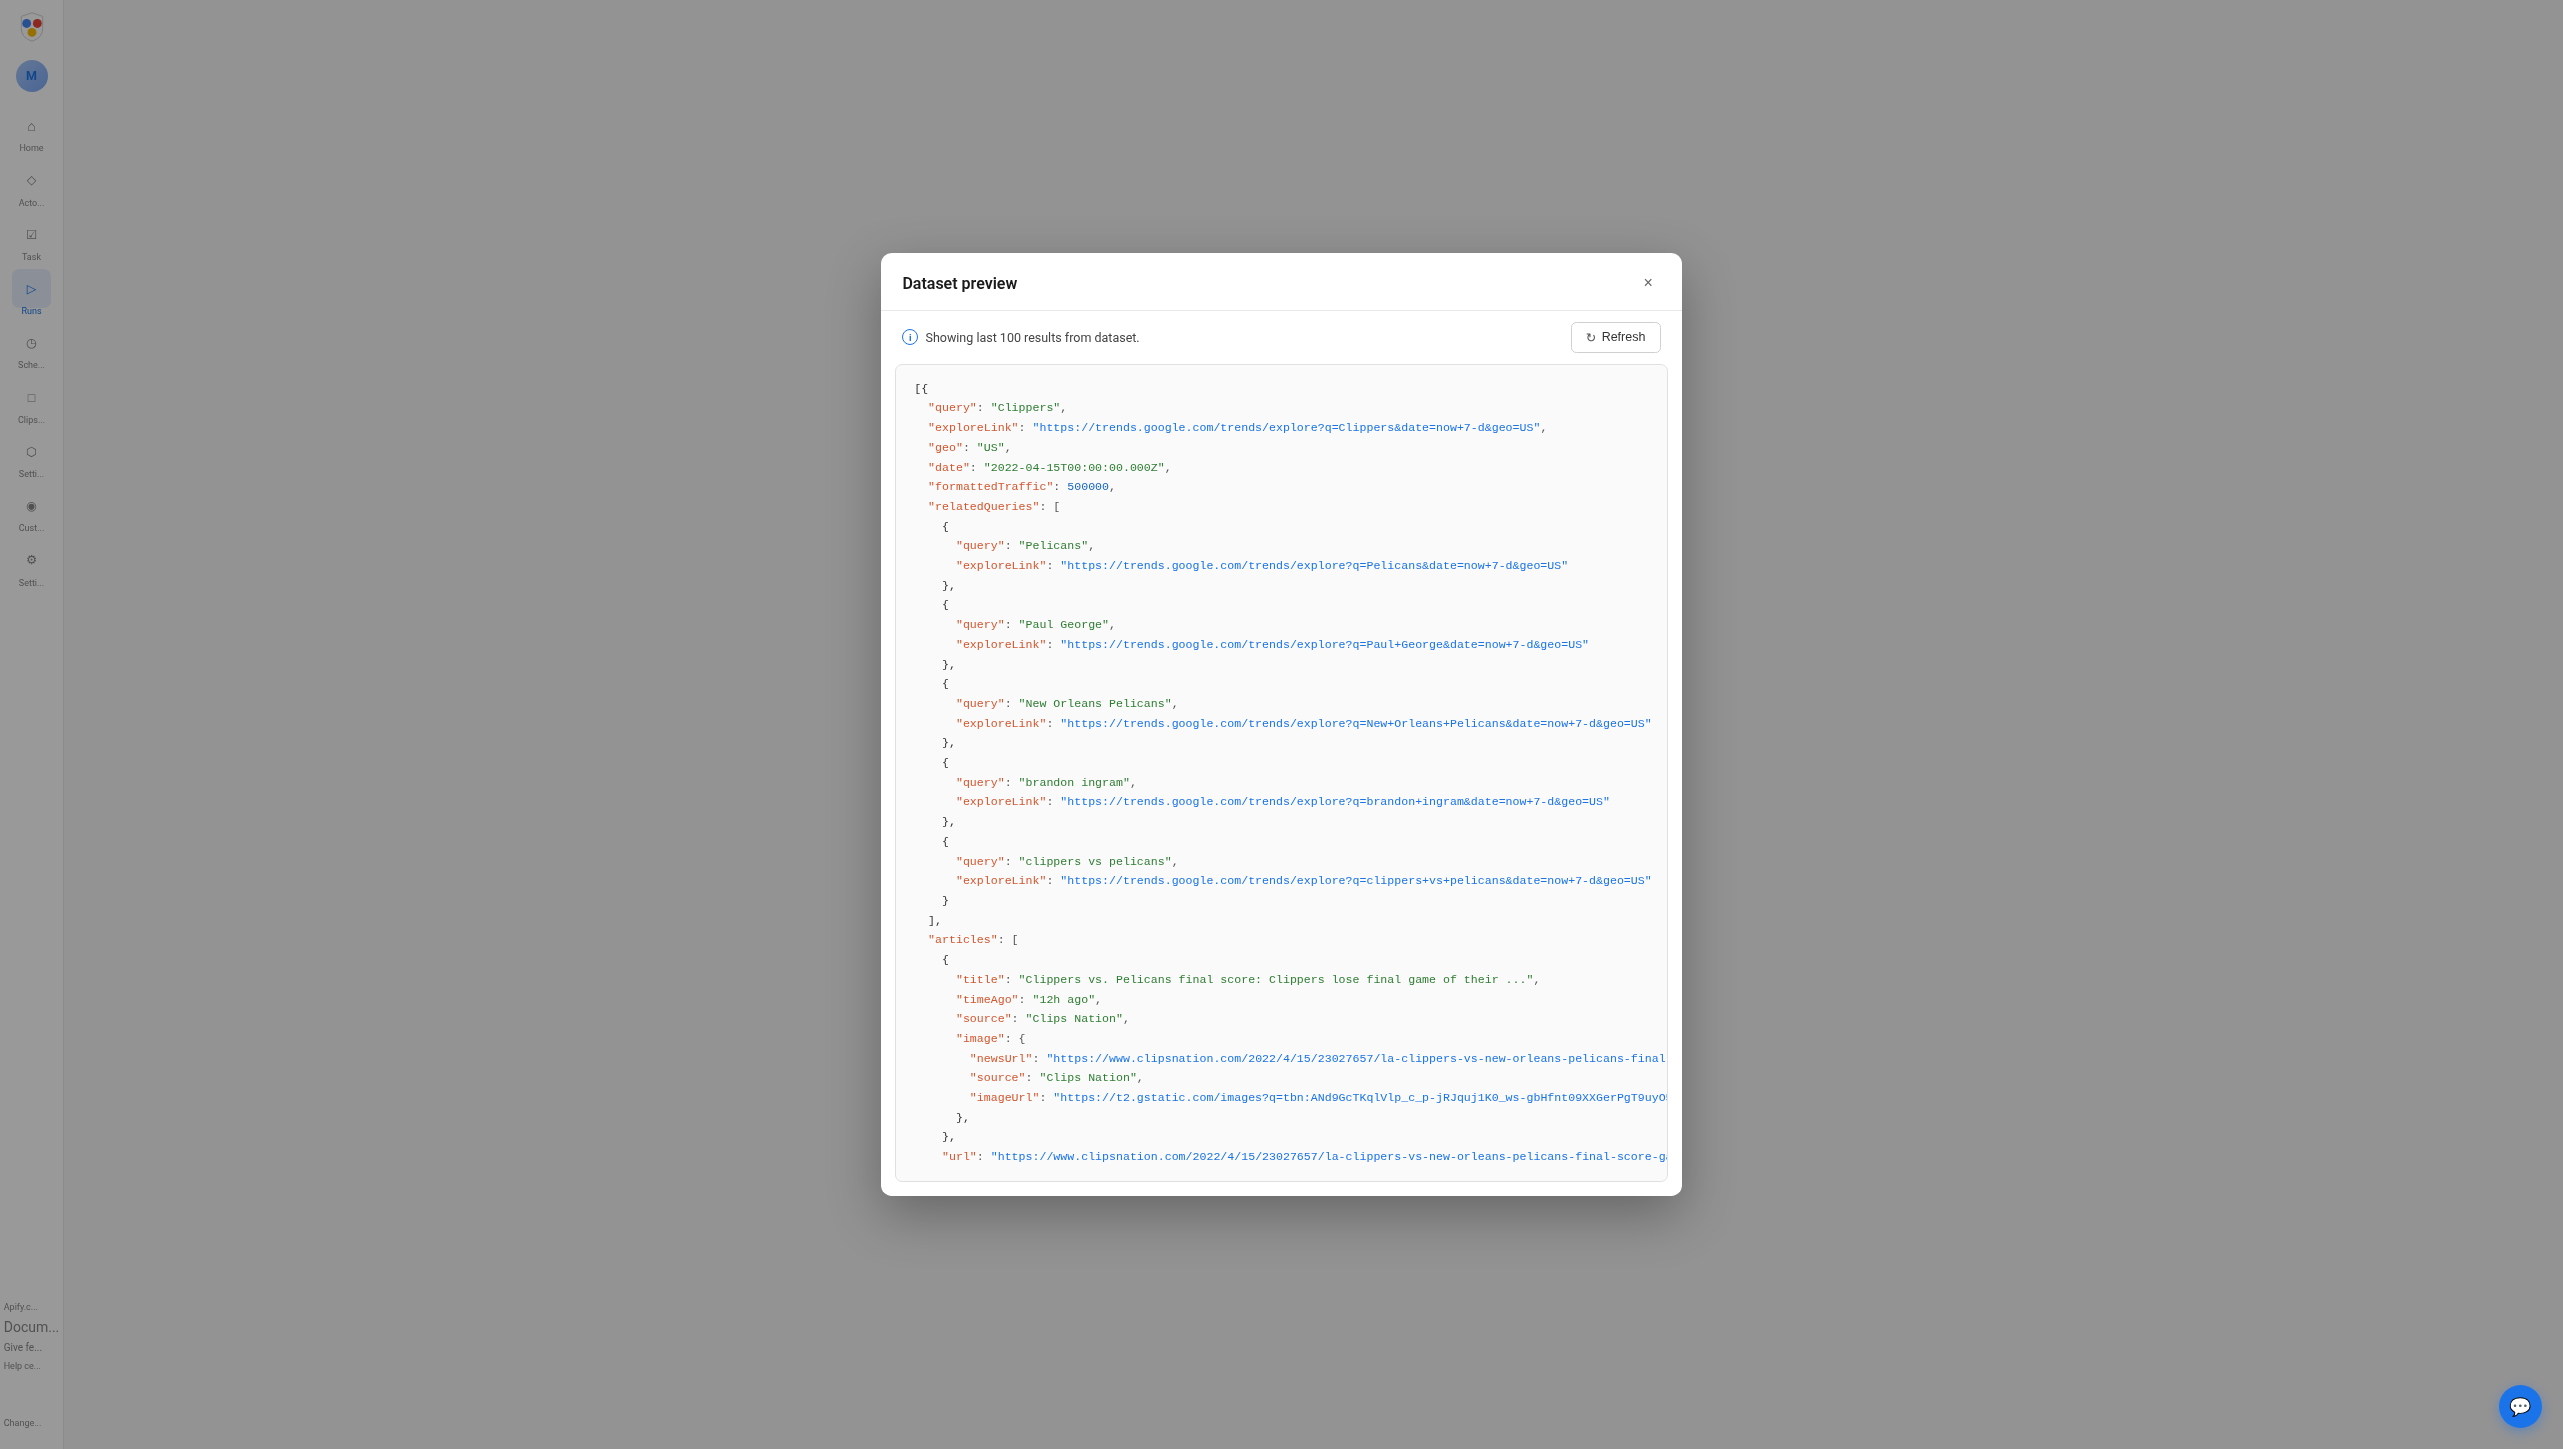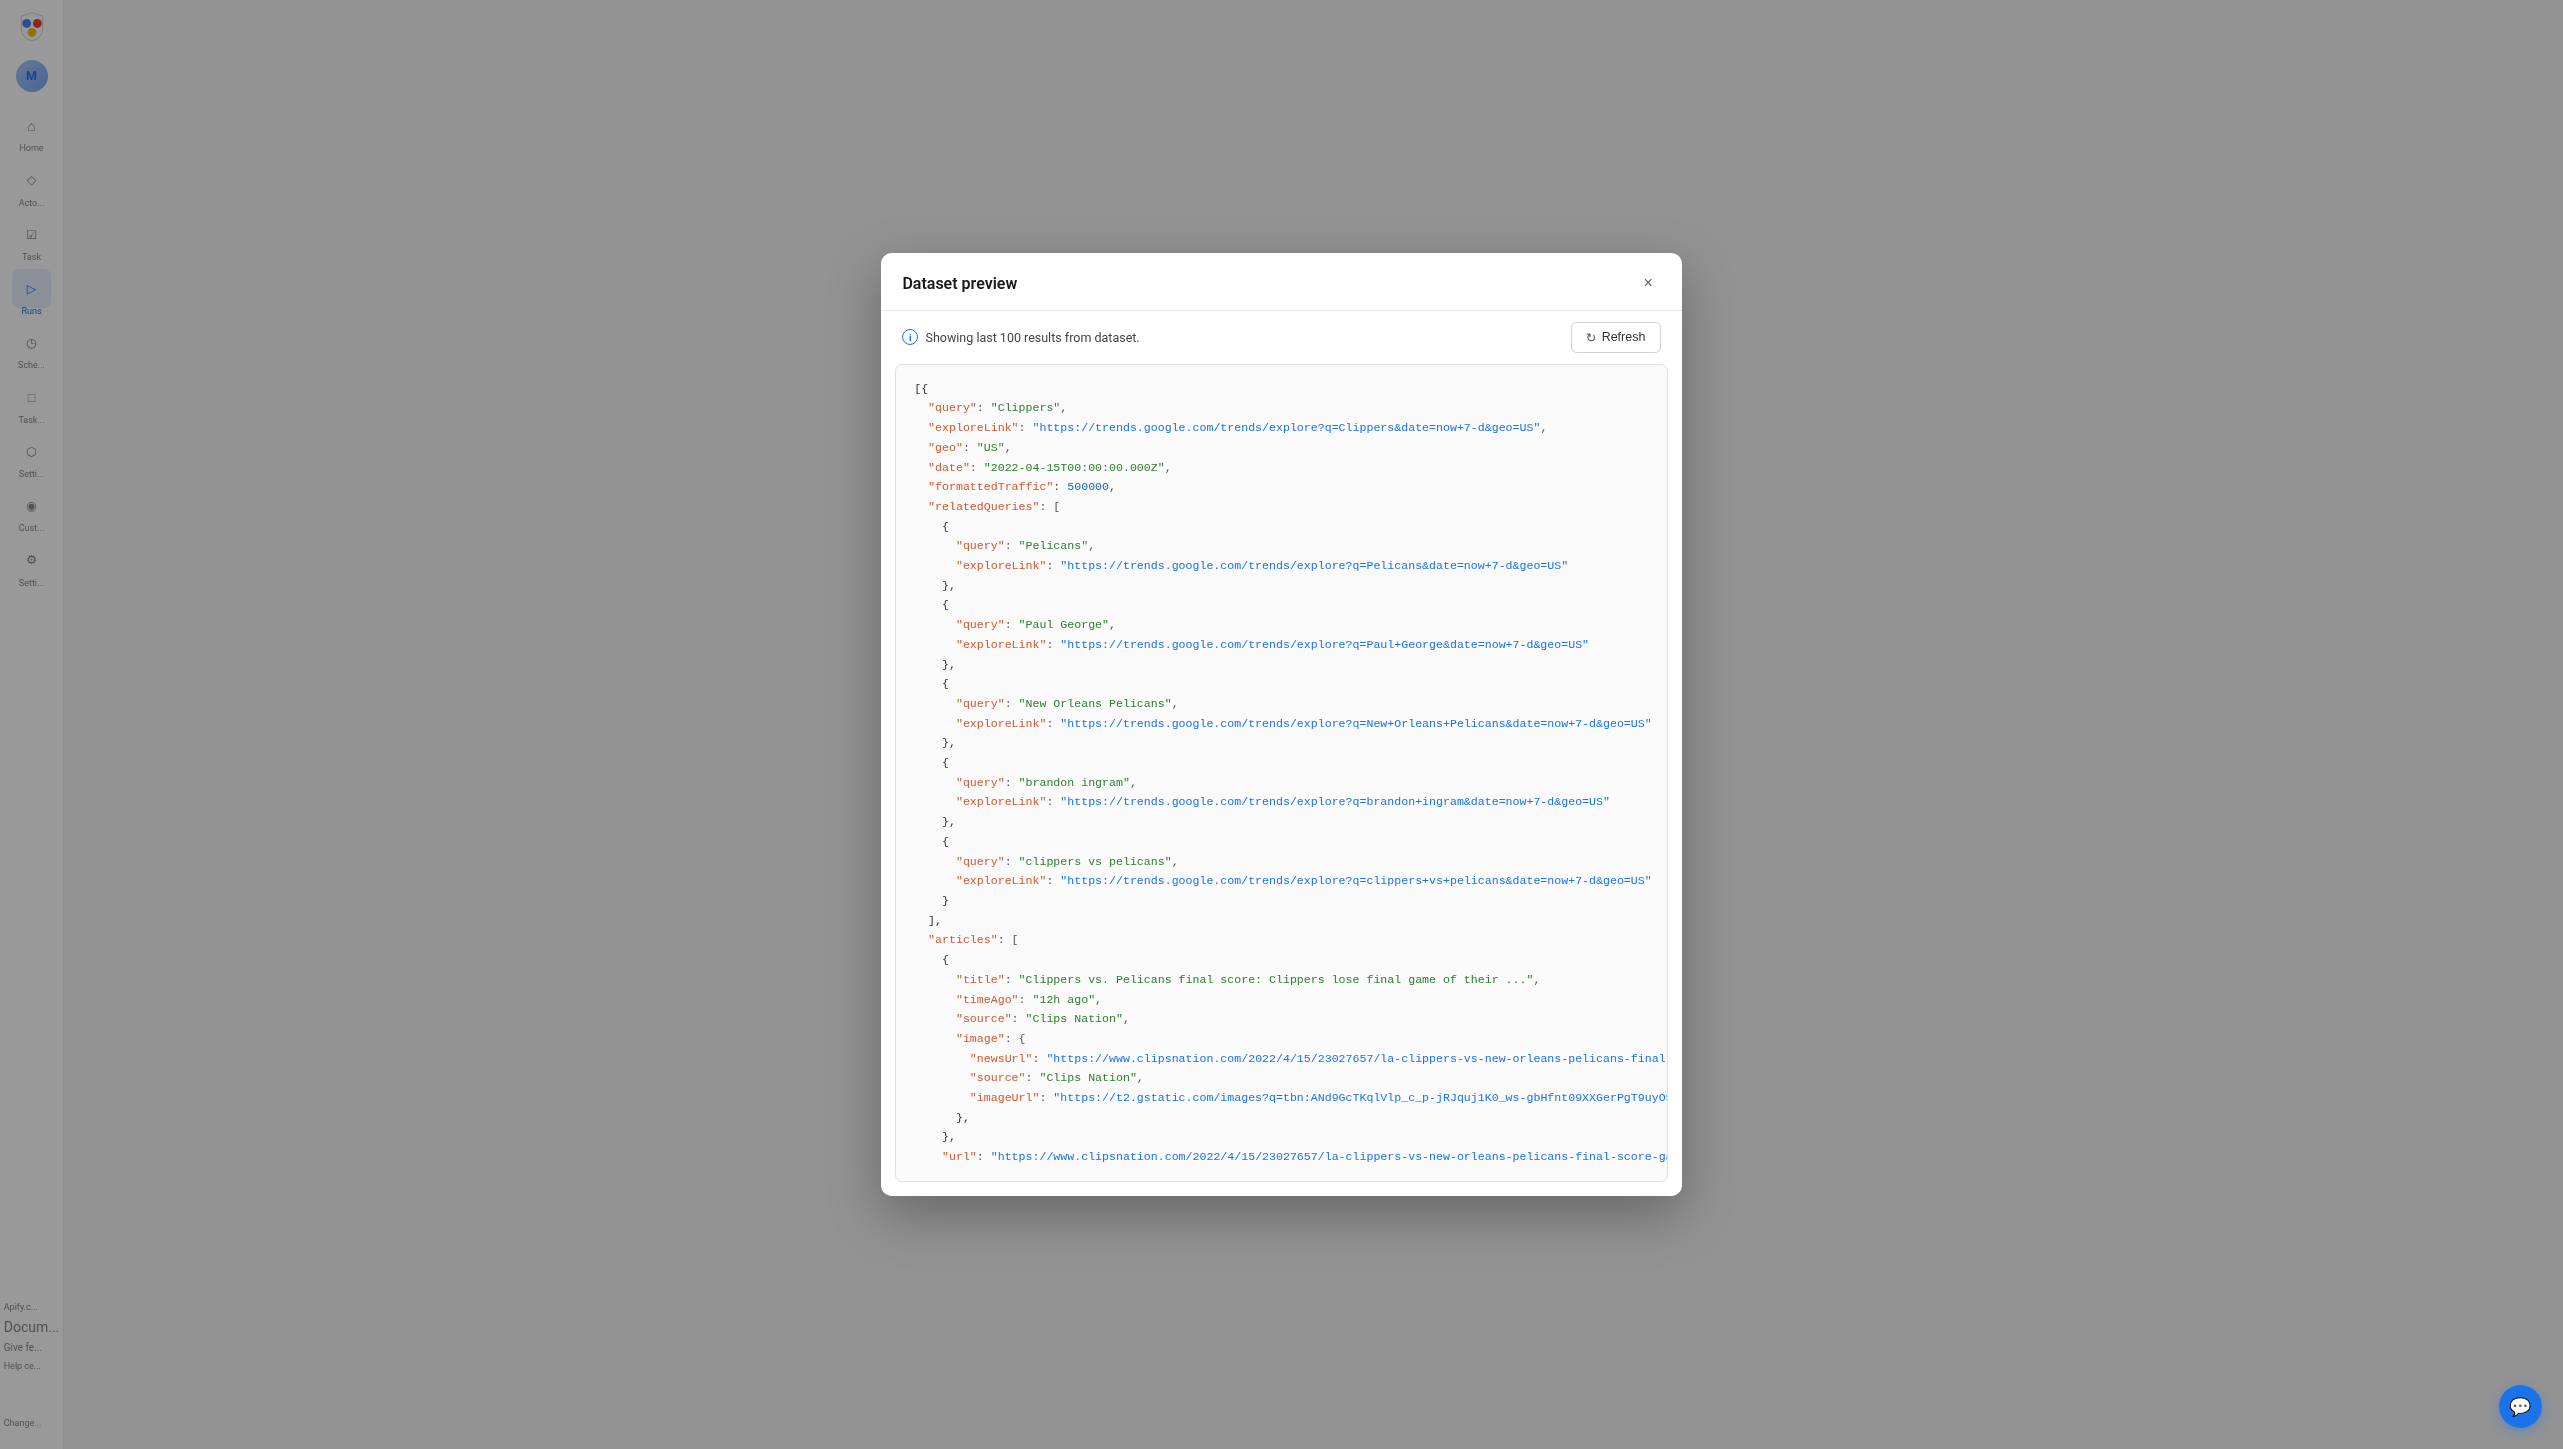--- a/index.html
+++ b/index.html
@@ -262,21 +262,21 @@
     <div class="sidebar-section">
       <div class="sidebar-item active" style="font-size:12.5px;">▷</div>
       <div class="sidebar-item-label" style="color:#1a73e8;">Runs</div>
     </div>
     <div class="sidebar-section">
       <div class="sidebar-item" style="font-size:12.5px;">◷</div>
       <div class="sidebar-item-label">Sche...</div>
     </div>
     <div class="sidebar-section">
       <div class="sidebar-item" style="font-size:12.5px;">□</div>
-      <div class="sidebar-item-label">Task...</div>
+      <div class="sidebar-item-label">Clips...</div>
     </div>
     <div class="sidebar-section">
       <div class="sidebar-item" style="font-size:12.5px;">⬡</div>
       <div class="sidebar-item-label">Setti...</div>
     </div>
     <div class="sidebar-section">
       <div class="sidebar-item" style="font-size:12.5px;">◉</div>
       <div class="sidebar-item-label">Cust...</div>
     </div>
     <div class="sidebar-section">

